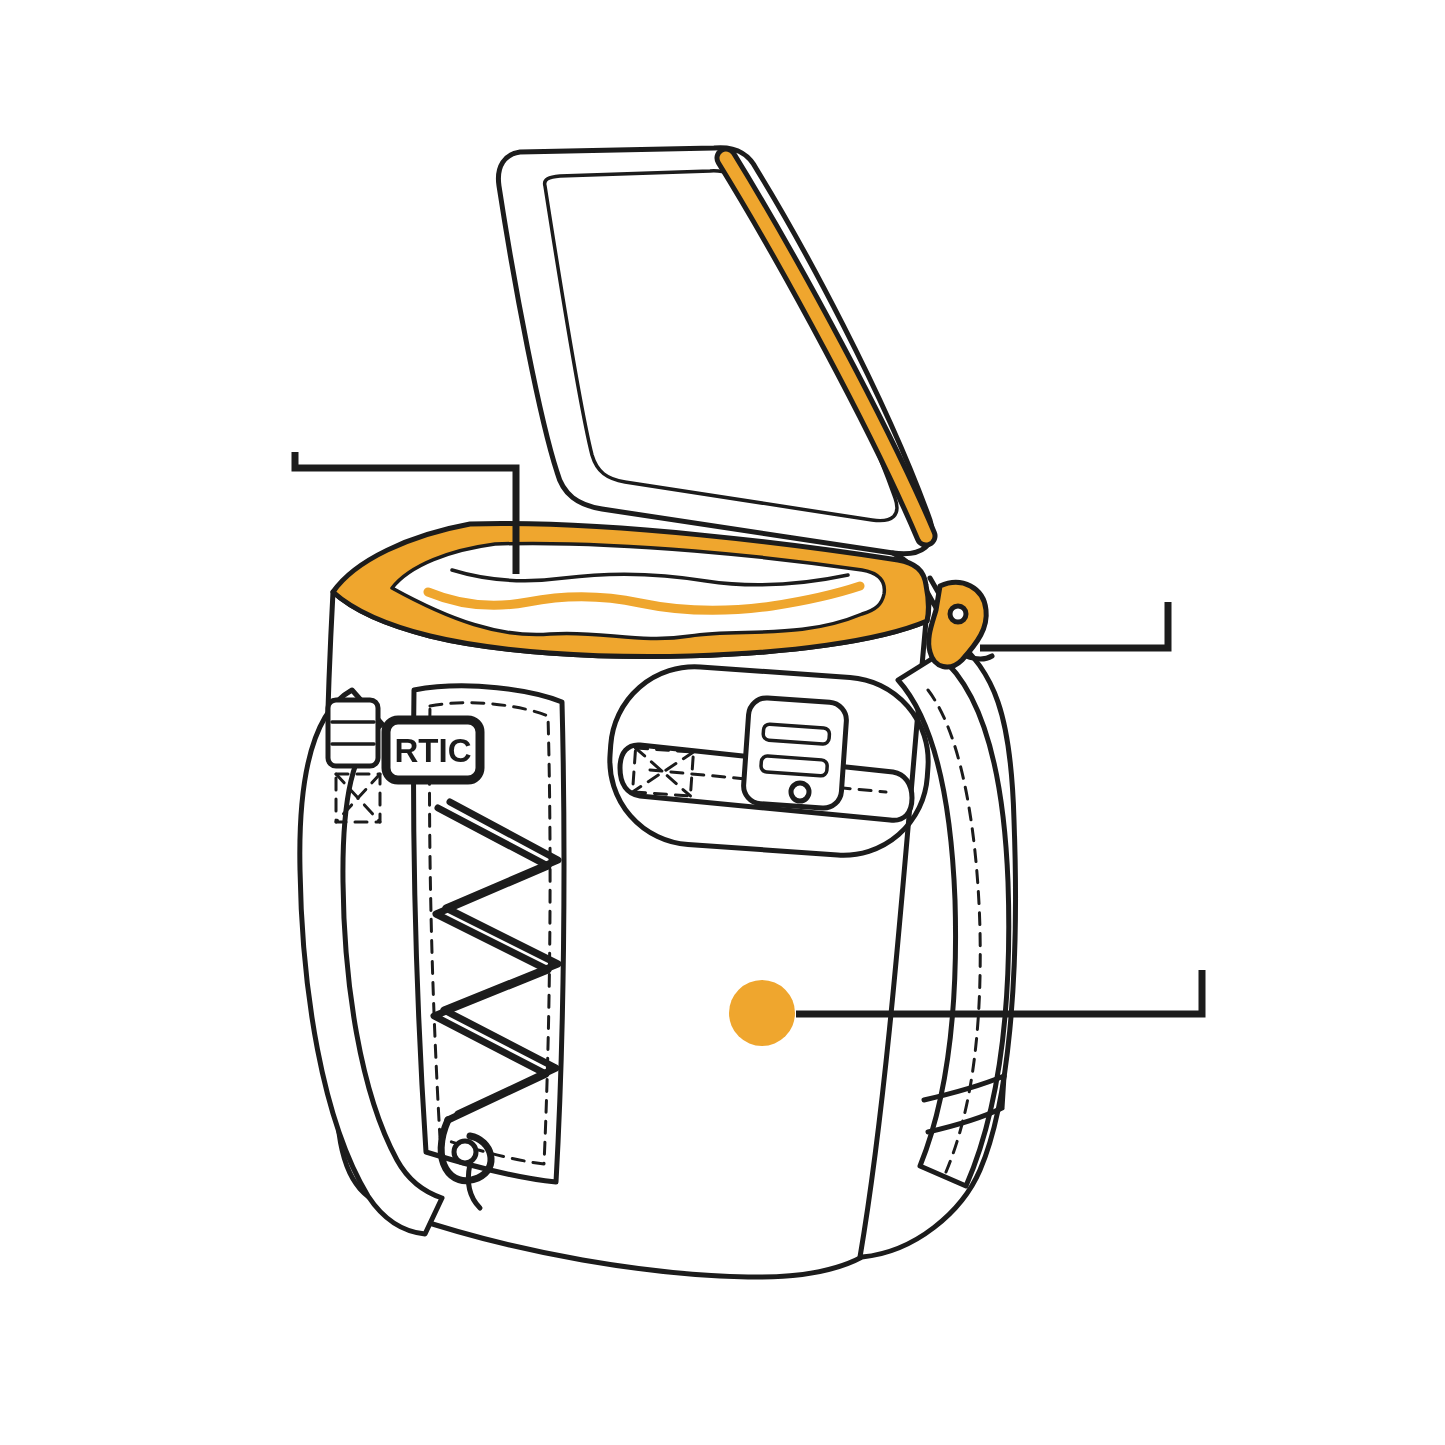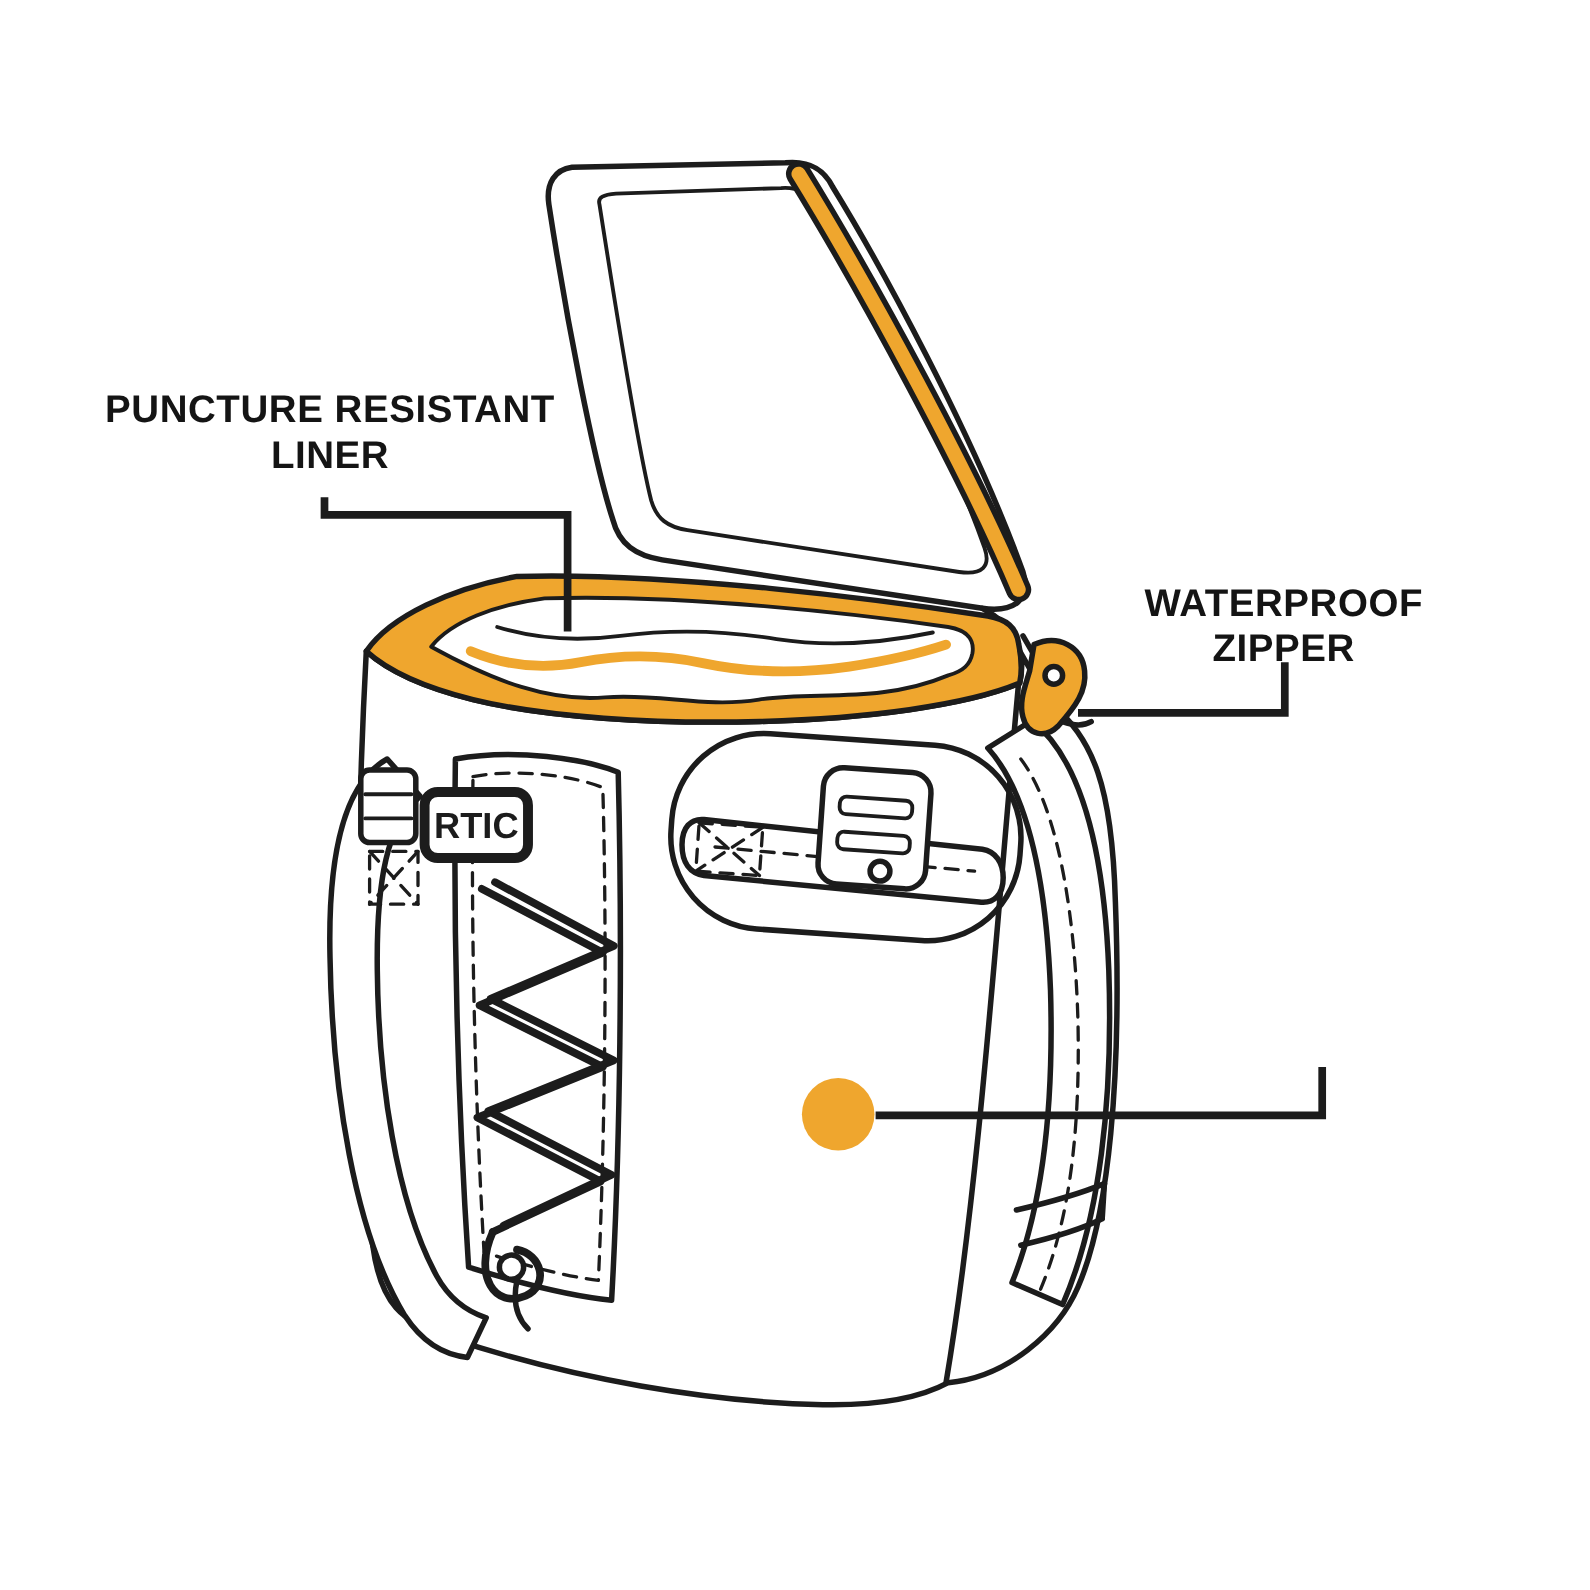--- a/index.html
+++ b/index.html
@@ -194,24 +194,16 @@
 
     <circle class="fa" cx="762" cy="1013" r="33"></circle>
 
     <g>
       <path class="conn" d="M 295 452 L 295 468 L 516 468 L 516 574"></path>
       <path class="conn" d="M 1168 602 L 1168 648 L 980 648"></path>
       <path class="conn" d="M 1202 970 L 1202 1014 L 796 1014"></path>
     </g>
   </svg>
 
-  <div class="callout" id="callout-liner">
-    <div>PUNCTURE RESISTANT</div>
-    <div>LINER</div>
-  </div>
-
-  <div class="callout" id="callout-zipper">
-    <div>WATERPROOF</div>
-    <div>ZIPPER</div>
-  </div>
+
 
 
 </div>
 
 </body></html>

